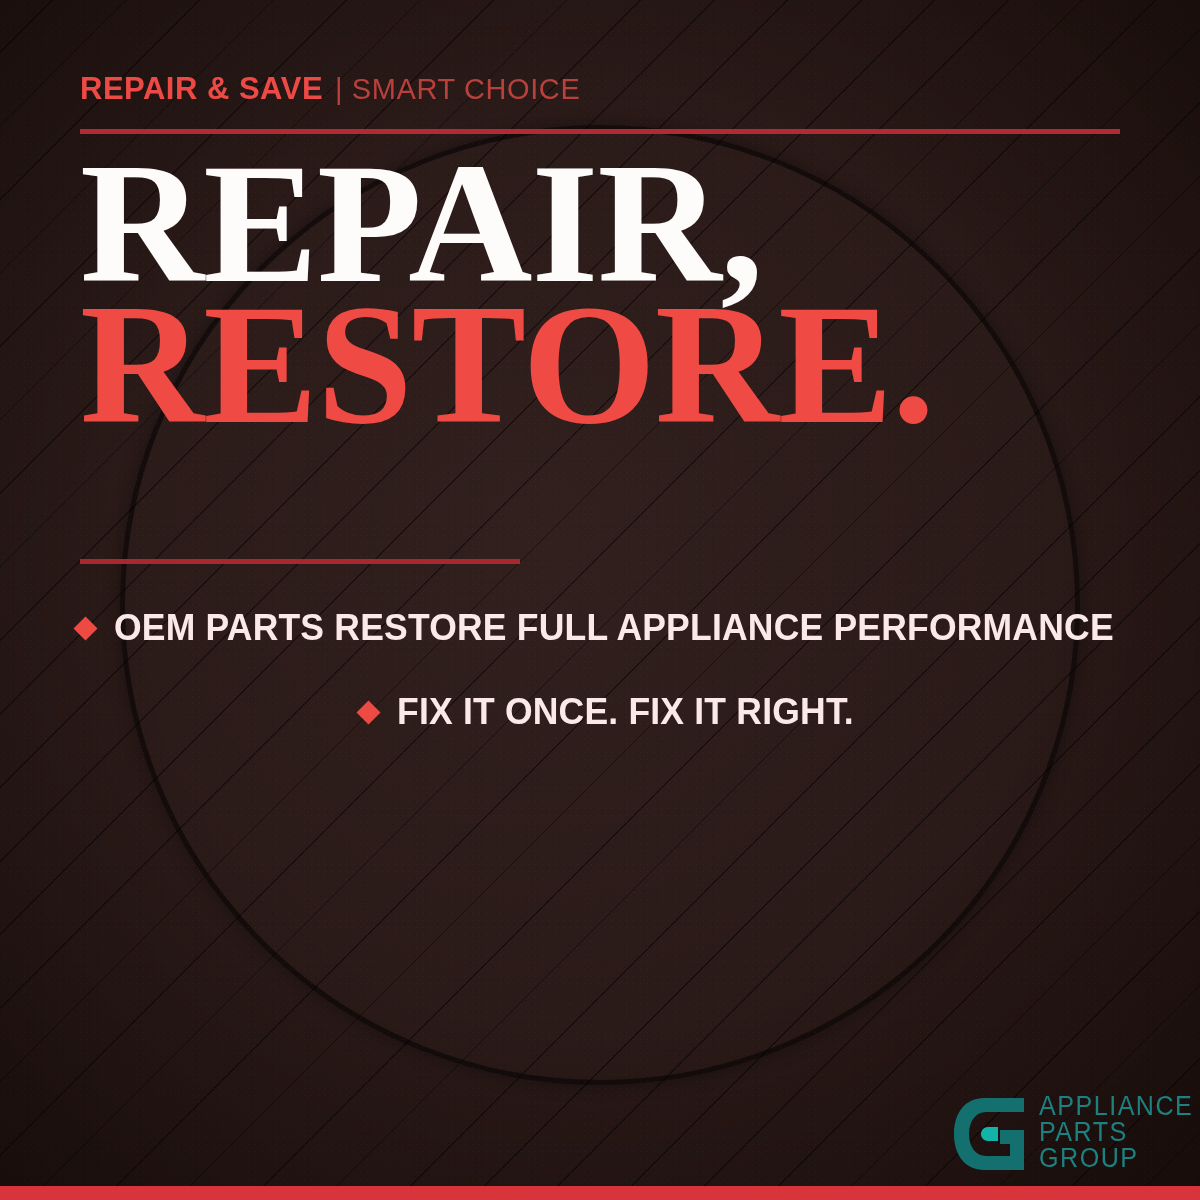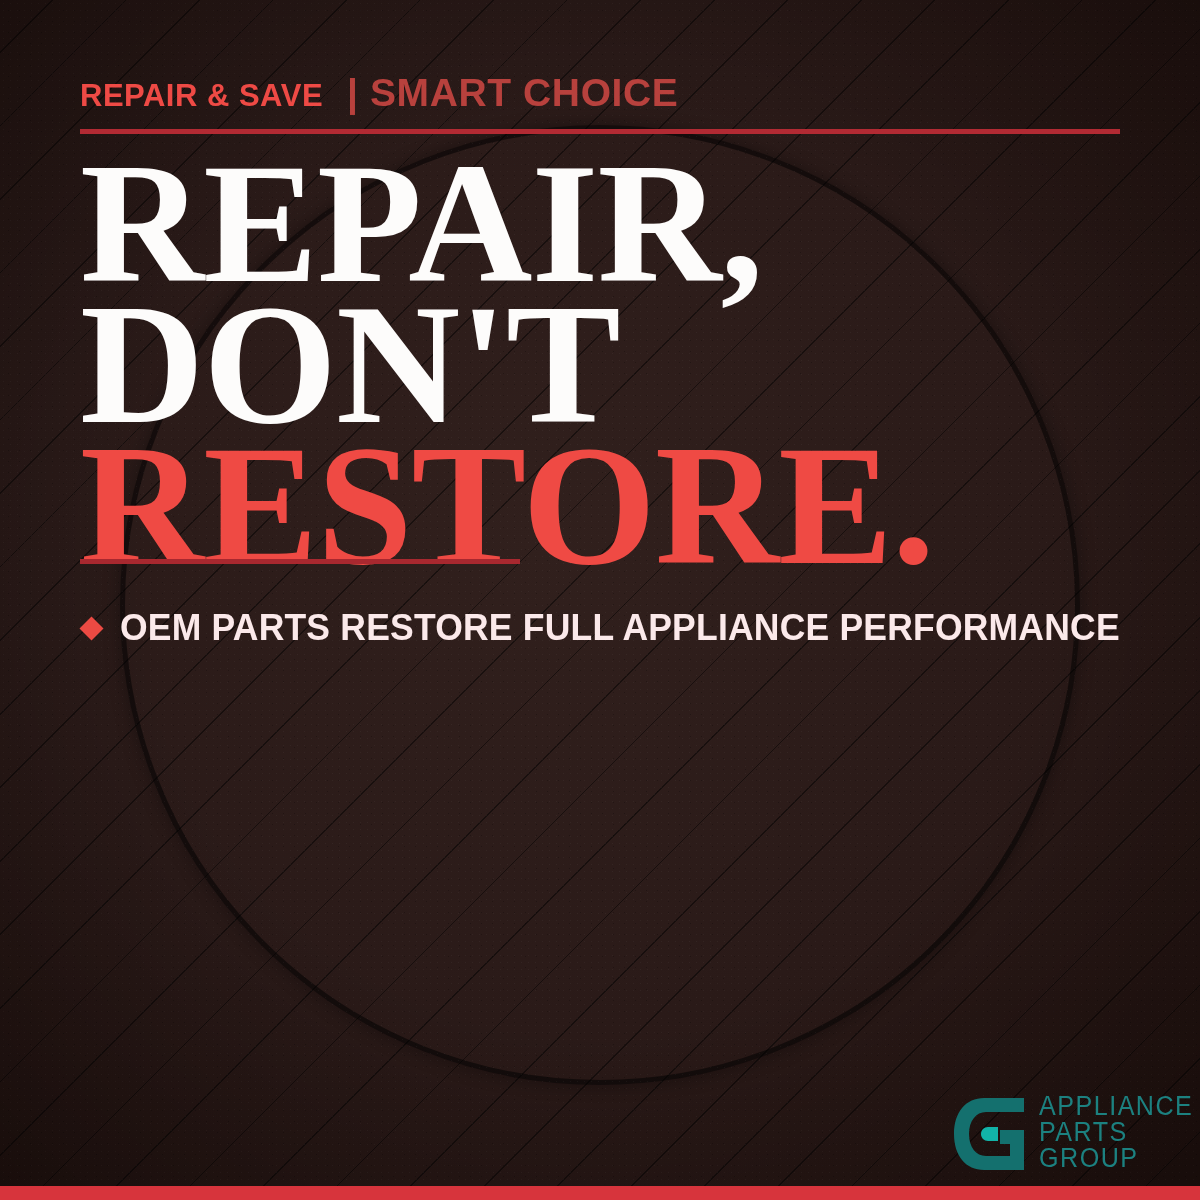--- a/index.html
+++ b/index.html
@@ -81,25 +81,25 @@
   .kicker-main {
     font-family: "Liberation Sans", sans-serif;
     font-weight: bold;
     font-size: 31px;
     letter-spacing: 0.5px;
     color: #ee4a45;
     text-align: right;
   }
   .kicker-sub {
     font-family: "Liberation Sans", sans-serif;
-    font-weight: bold;
-    font-size: 39px;
+    font-weight: normal;
+    font-size: 29px;
     letter-spacing: 0.6px;
     color: #b8413d;
-    margin-left: 24px;
+    margin-left: 12px;
   }
 
   .top-rule {
     position: absolute;
     left: 80px;
     top: 129px;
     width: 1040px;
     height: 5px;
     background: #b22a33;
   }
@@ -136,20 +136,21 @@
     top: 586px;
     width: 1070px;
     margin: 0;
     padding: 0;
     list-style: none;
   }
   .bullet {
     display: flex;
     align-items: center;
     height: 84px;
+    justify-content: center;
   }
   .diamond {
     flex: none;
     width: 17px;
     height: 17px;
     background: #ec4a43;
     transform: rotate(45deg);
     margin-right: 20px;
     margin-left: 3px;
   }
@@ -215,30 +216,33 @@
   <div class="content">
 
     <div class="kicker">
       <span class="kicker-main">REPAIR &amp; SAVE</span><span class="kicker-sub">| SMART CHOICE</span>
     </div>
 
     <div class="top-rule"></div>
 
     <h1 class="headline">
       <span class="hl-line hl-white">REPAIR,</span>
-      <span class="hl-line hl-white">DON'T</span>
       <span class="hl-line hl-red">RESTORE.</span>
     </h1>
 
     <div class="mid-rule"></div>
 
     <ul class="bullets">
       <li class="bullet">
         <span class="diamond"></span>
         <span class="bullet-text">OEM PARTS RESTORE FULL APPLIANCE PERFORMANCE</span>
+      </li>
+      <li class="bullet">
+        <span class="diamond"></span>
+        <span class="bullet-text">FIX IT ONCE. FIX IT RIGHT.</span>
       </li>
     </ul>
 
     <div class="logo">
       <svg class="logo-mark" viewBox="0 0 78 80">
         <path d="M74 4 H34 C16 4 4 18 4 40 C4 62 16 76 34 76 H74 V36 H50 V50 H60 V62 H36
                  C26 62 19 53 19 40 C19 27 26 18 36 18 H74 Z" fill="#14706e"></path>
         <path d="M48 33 H38 C34 33 31 36 31 40 C31 44 34 47 38 47 H48 Z" fill="#12b3a8"></path>
       </svg>
       <div class="logo-words">

